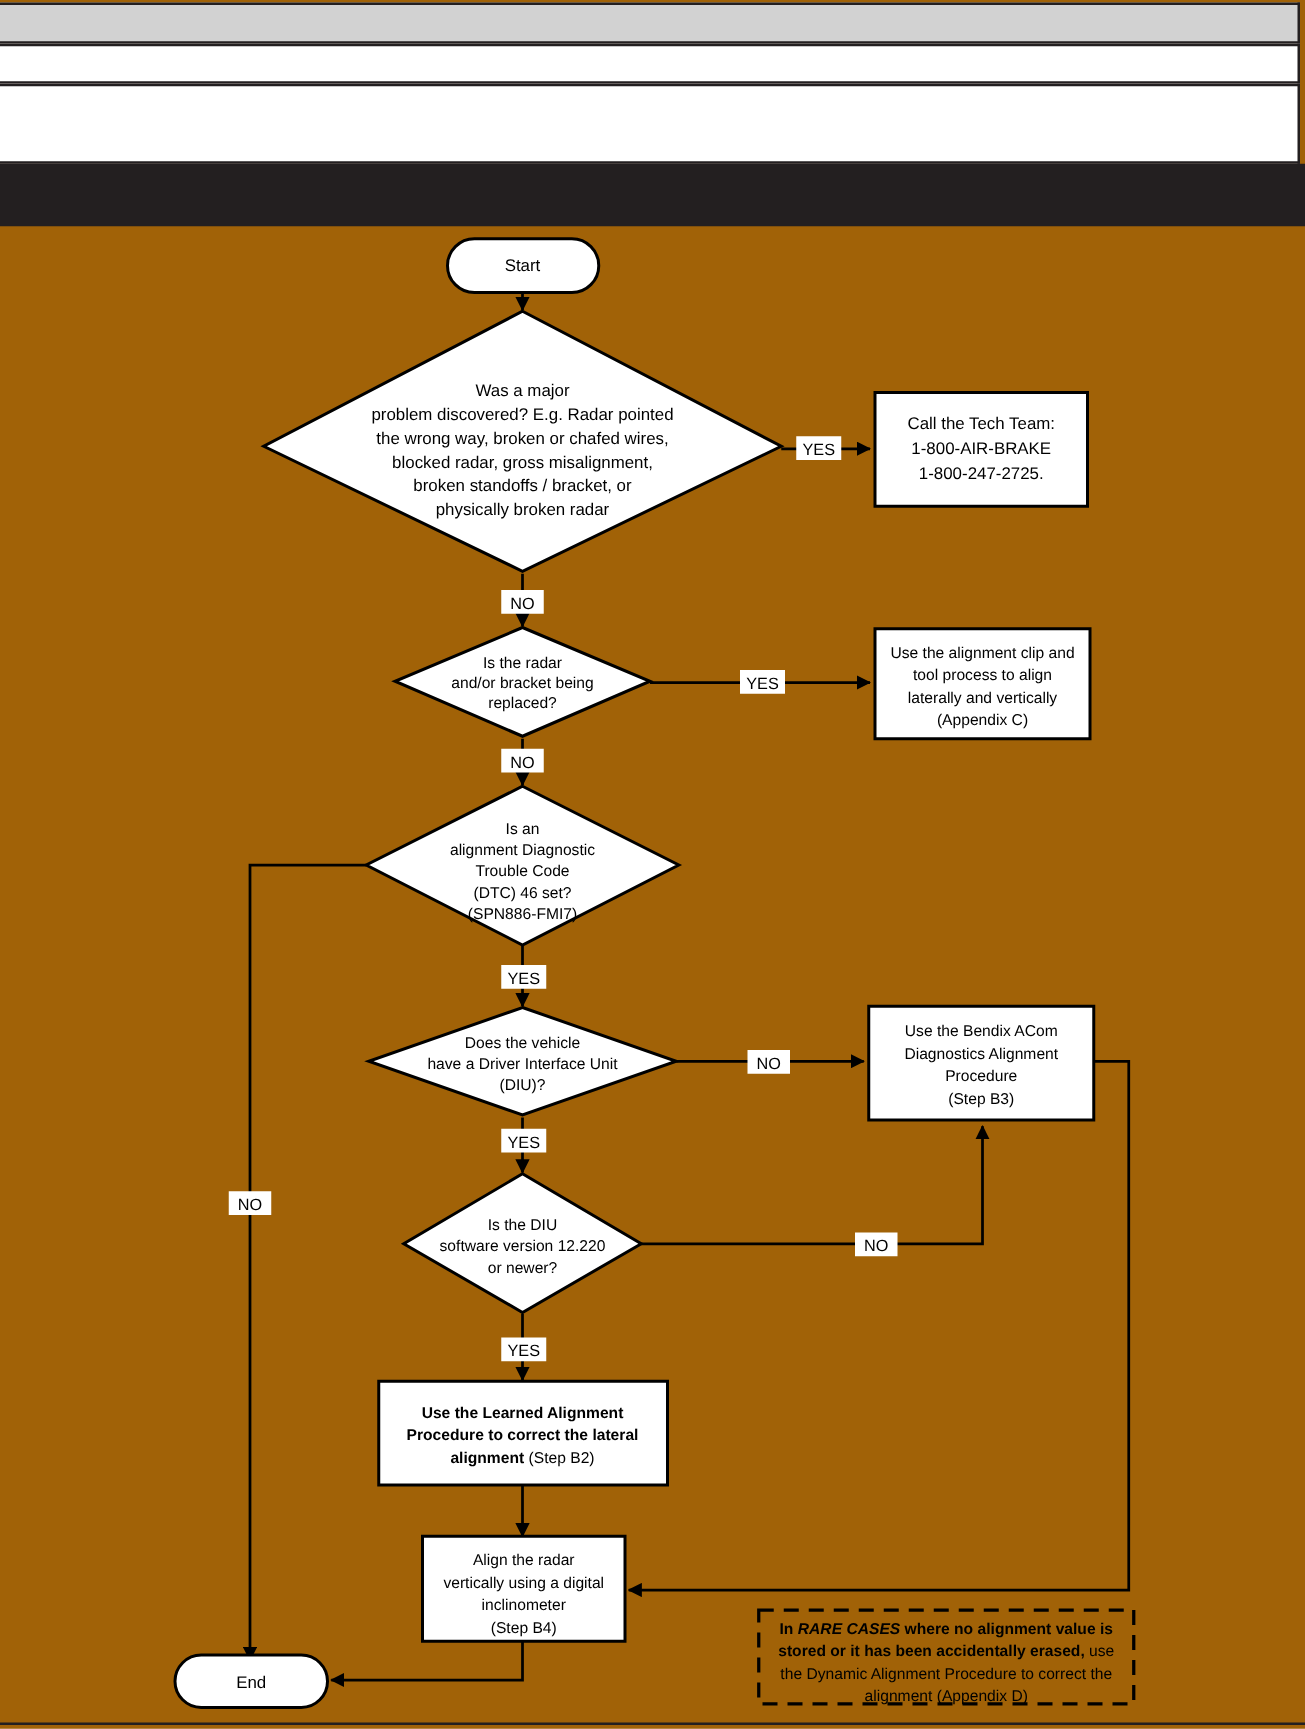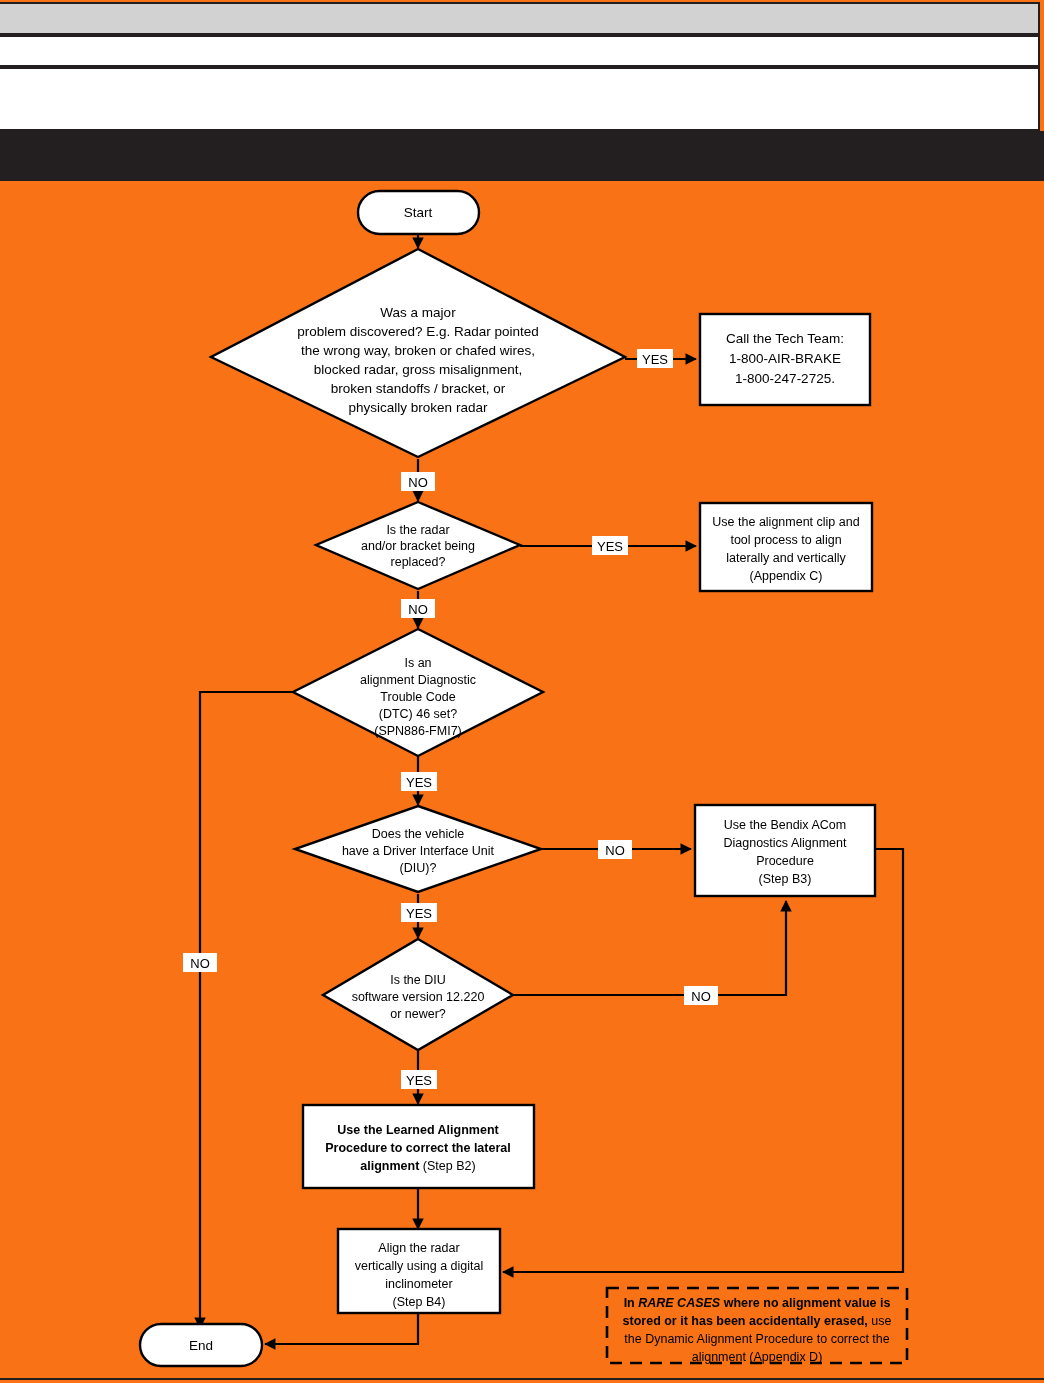--- a/index.html
+++ b/index.html
@@ -11,21 +11,21 @@
     width: 1044px;
     height: 1383px;
     font-family: "Liberation Sans", sans-serif;
     position: relative;
     overflow: hidden;
   }
   #page {
     position: relative;
     width: 1044px;
     height: 1383px;
-    background: #f97316;
+    background: #a16207;
   }
   
   .band {
     position: absolute;
     left: 0;
     box-sizing: border-box;
     border-top: 2px solid #231f20;
     border-bottom: 2px solid #231f20;
   }
   .band-gray {

